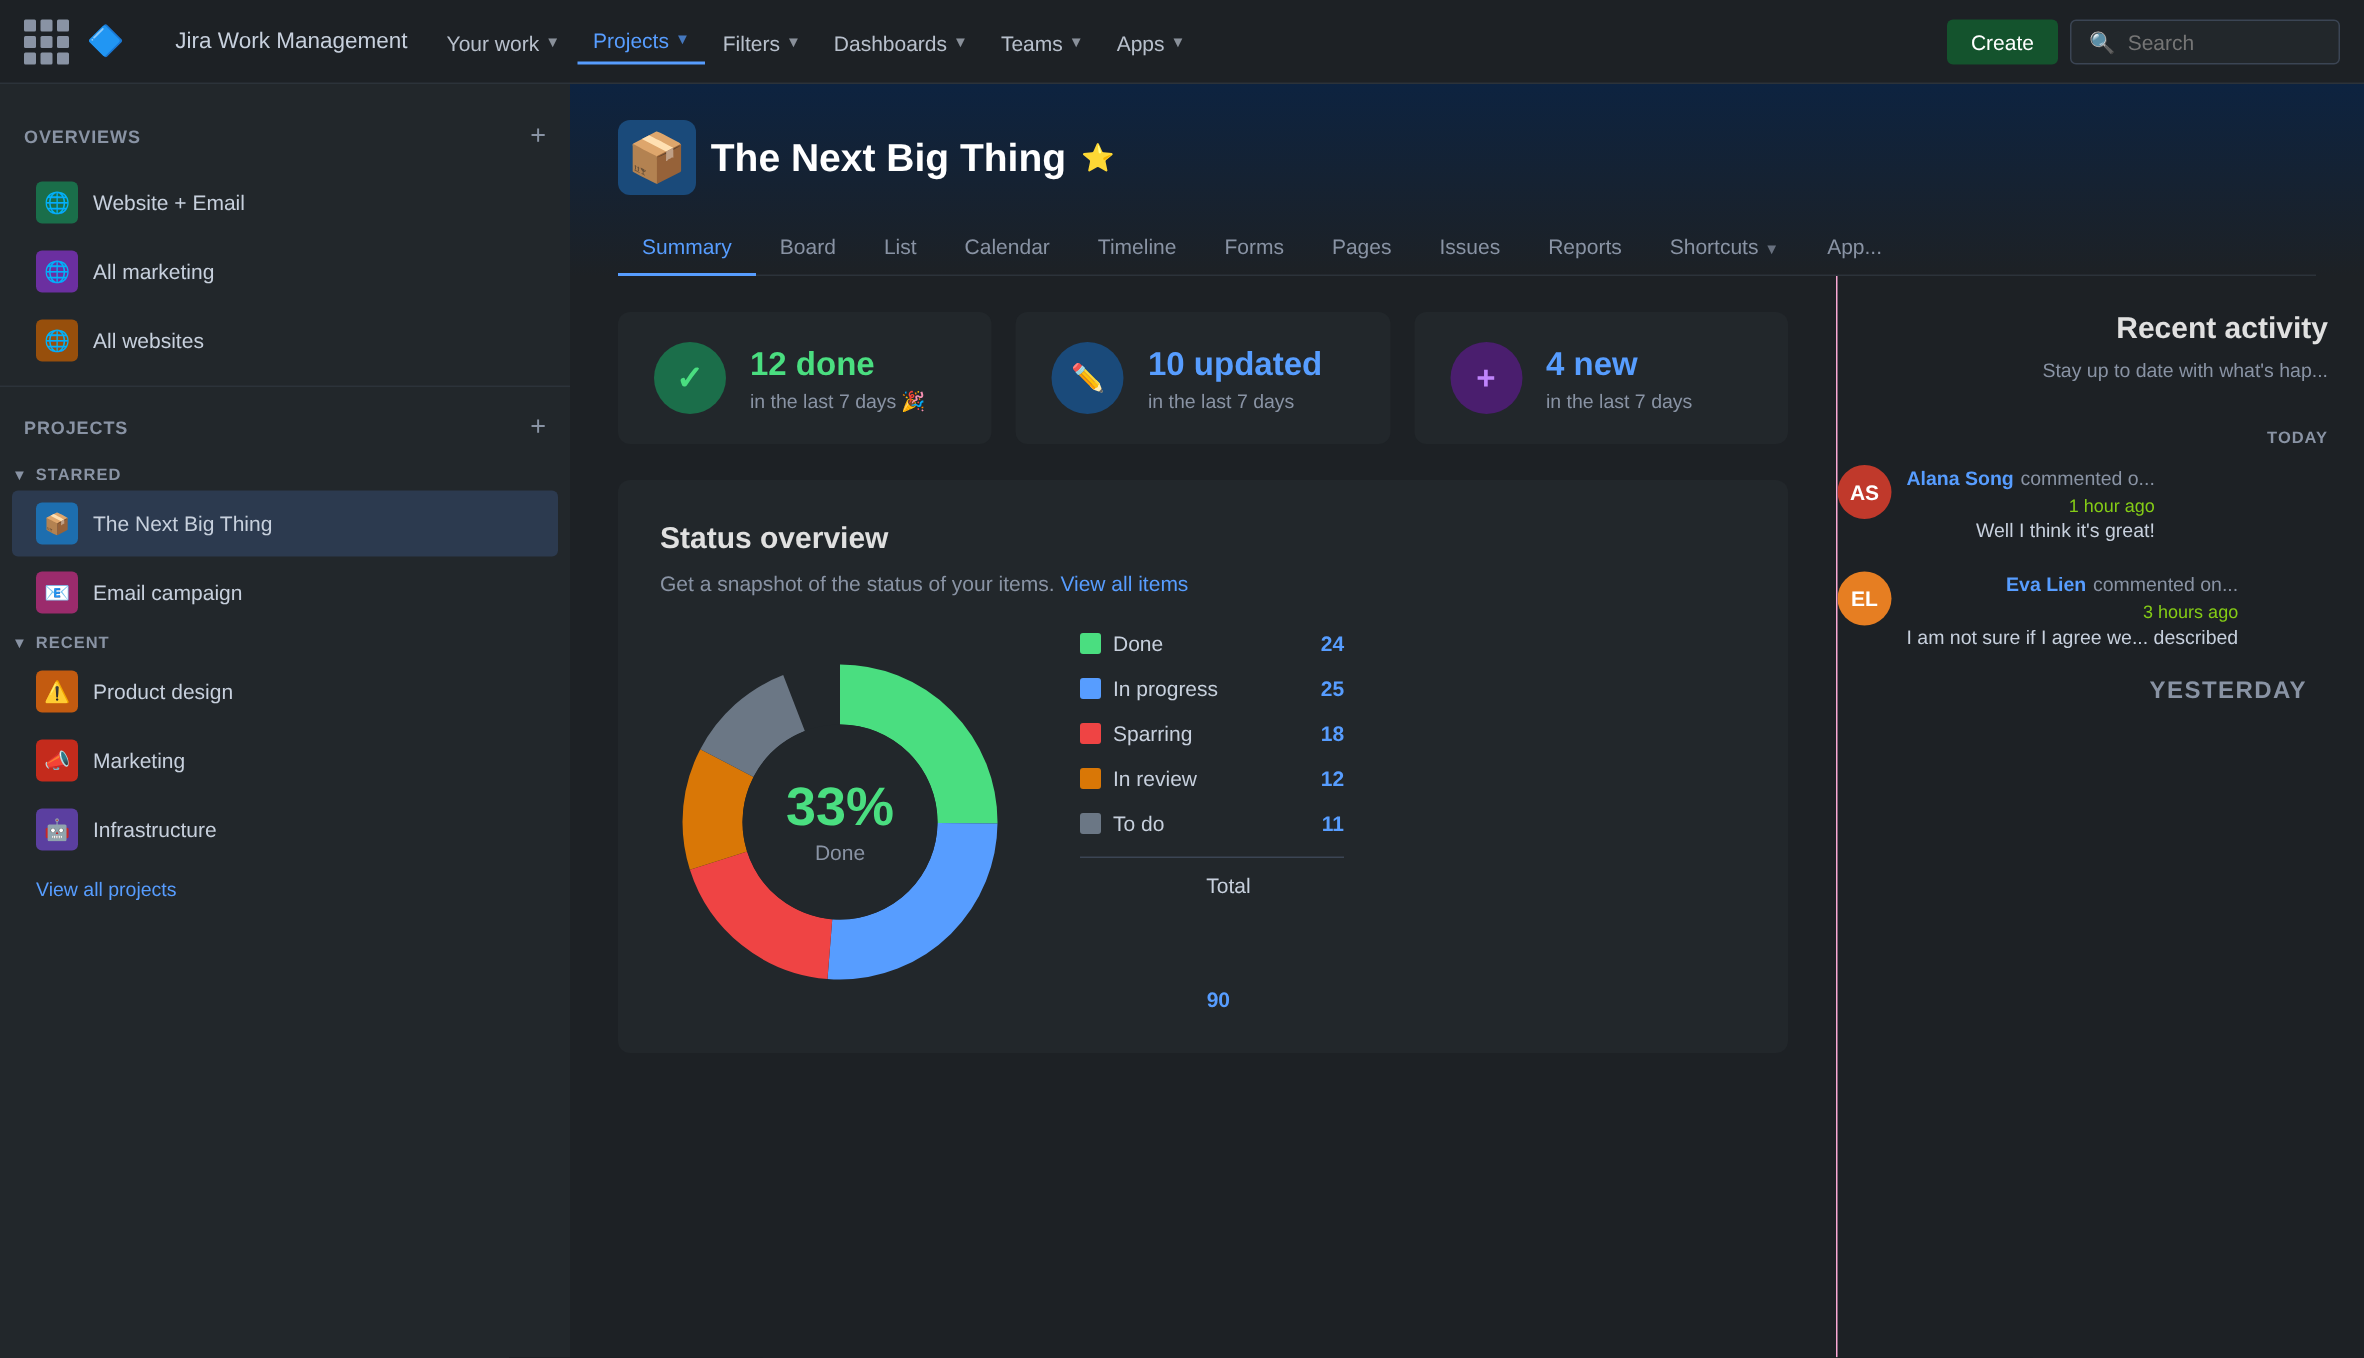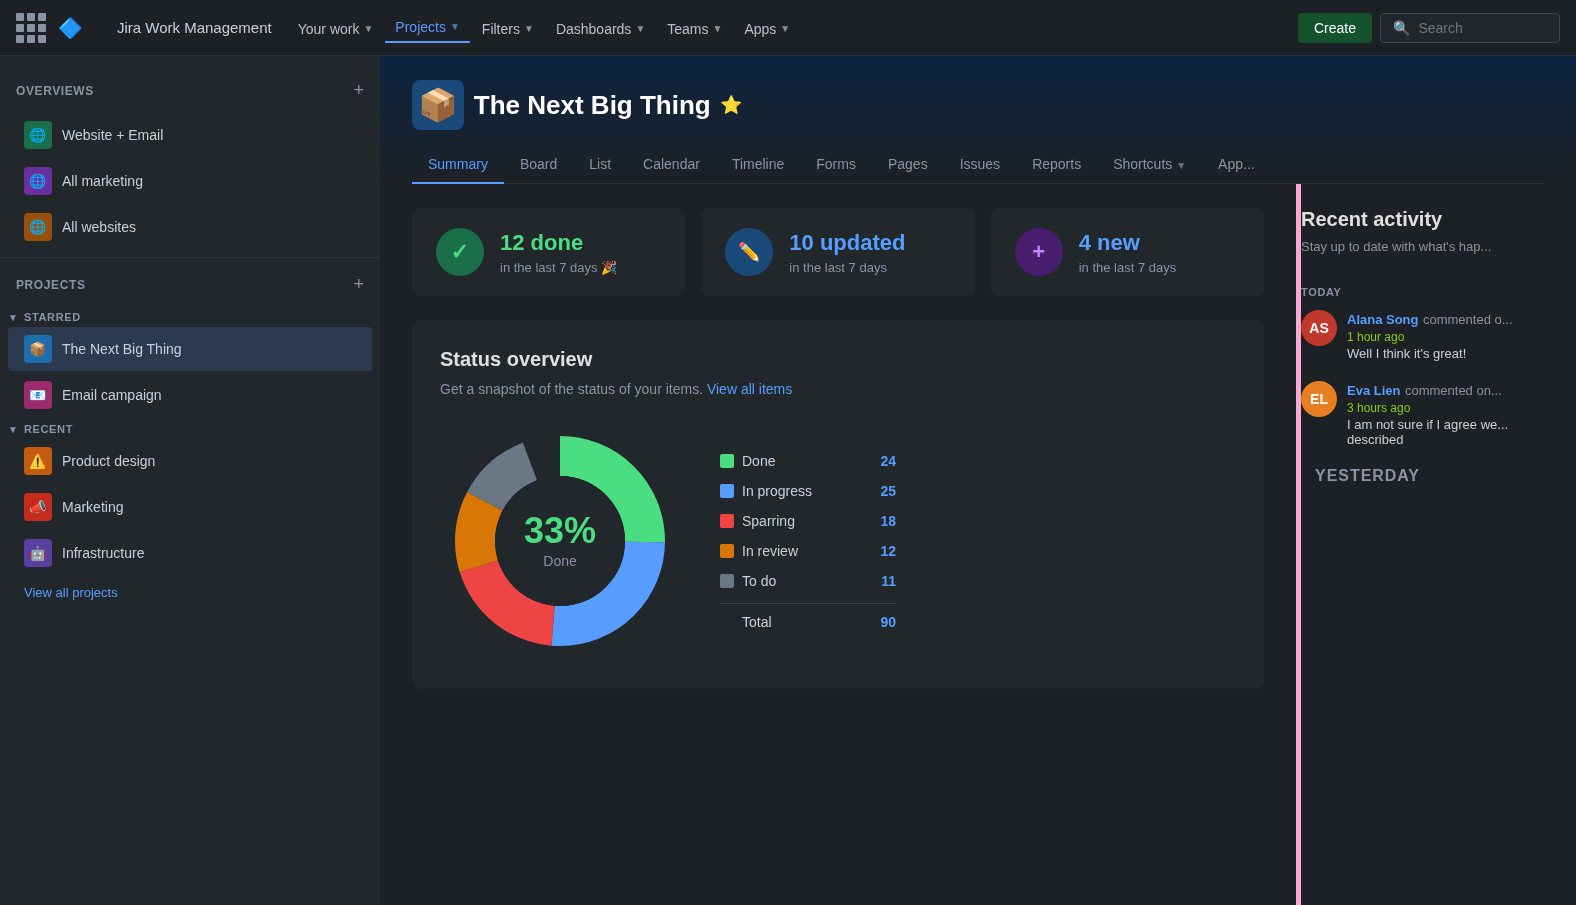--- a/index.html
+++ b/index.html
@@ -60,21 +60,21 @@
     .project-emoji { font-size: 32px; background: #1a4a7a; padding: 6px; border-radius: 8px; }
     .project-title { font-size: 26px; font-weight: 700; color: #fff; }
     .project-title-icon { font-size: 18px; color: #8993a4; cursor: pointer; }
     .project-tabs { display: flex; gap: 0; border-bottom: 1px solid #2c333a; }
     .project-tab { padding: 10px 16px; font-size: 14px; color: #8993a4; cursor: pointer; border-bottom: 2px solid transparent; margin-bottom: -1px; white-space: nowrap; }
     .project-tab.active { color: #579dff; border-bottom: 2px solid #579dff; font-weight: 500; }
 
     
     .content-area { display: flex; flex: 1; gap: 0; }
     .content-main { flex: 1; padding: 24px 32px; overflow-y: auto; }
-    .content-side { width: 280px; padding: 24px 24px 24px 0; flex-shrink: 0; border-left: 5px solid #f9a8d4; overflow: hidden; }
+    .content-side { width: 352px; padding: 24px 24px 24px 0; flex-shrink: 0; border-left: 1px solid #f9a8d4; overflow: hidden; text-align: right; }
 
     
     .stat-cards { display: grid; grid-template-columns: repeat(3, 1fr); gap: 16px; margin-bottom: 24px; }
     .stat-card { background: #22272b; border-radius: 8px; padding: 20px 24px; display: flex; align-items: center; gap: 16px; }
     .stat-icon-circle { width: 48px; height: 48px; border-radius: 50%; display: flex; align-items: center; justify-content: center; font-size: 20px; flex-shrink: 0; }
     .stat-icon-green { background: #1b6e4a; }
     .stat-icon-blue { background: #1a4a7a; }
     .stat-icon-purple { background: #4a1e6e; }
     .stat-info {}
     .stat-number { font-size: 22px; font-weight: 700; color: #579dff; margin-bottom: 4px; }
@@ -90,21 +90,21 @@
     .donut-container { position: relative; width: 240px; height: 240px; flex-shrink: 0; }
     .donut-center { position: absolute; top: 50%; left: 50%; transform: translate(-50%, -50%); text-align: center; }
     .donut-pct { font-size: 36px; font-weight: 700; color: #4ade80; line-height: 1; }
     .donut-label { font-size: 14px; color: #8993a4; margin-top: 4px; }
     .legend { display: flex; flex-direction: column; gap: 14px; }
     .legend-item { display: flex; align-items: center; justify-content: space-between; gap: 60px; }
     .legend-left { display: flex; align-items: center; gap: 8px; }
     .legend-dot { width: 14px; height: 14px; border-radius: 2px; flex-shrink: 0; }
     .legend-text { font-size: 14px; color: #c7d0dd; }
     .legend-count { font-size: 14px; font-weight: 600; color: #579dff; min-width: 24px; text-align: right; }
-    .legend-total { border-top: 1px solid #3b4554; padding-top: 10px; }
+    .legend-total { border-top: 1px solid #3b4554; padding-top: 10px; flex-direction: column; }
 
     
     .activity-title { font-size: 20px; font-weight: 700; color: #e0e0e0; margin-bottom: 8px; }
     .activity-subtitle { font-size: 13px; color: #8993a4; margin-bottom: 16px; }
     .activity-section-label { font-size: 11px; font-weight: 700; color: #8993a4; text-transform: uppercase; letter-spacing: 0.06em; margin-bottom: 12px; margin-top: 32px; }
     .activity-item { display: flex; gap: 10px; margin-bottom: 20px; }
     .avatar-placeholder { width: 36px; height: 36px; border-radius: 50%; display: flex; align-items: center; justify-content: center; font-size: 14px; font-weight: 600; color: #fff; flex-shrink: 0; }
     .activity-body {}
     .activity-name { font-size: 13px; font-weight: 600; color: #579dff; }
     .activity-action { font-size: 13px; color: #8993a4; }

